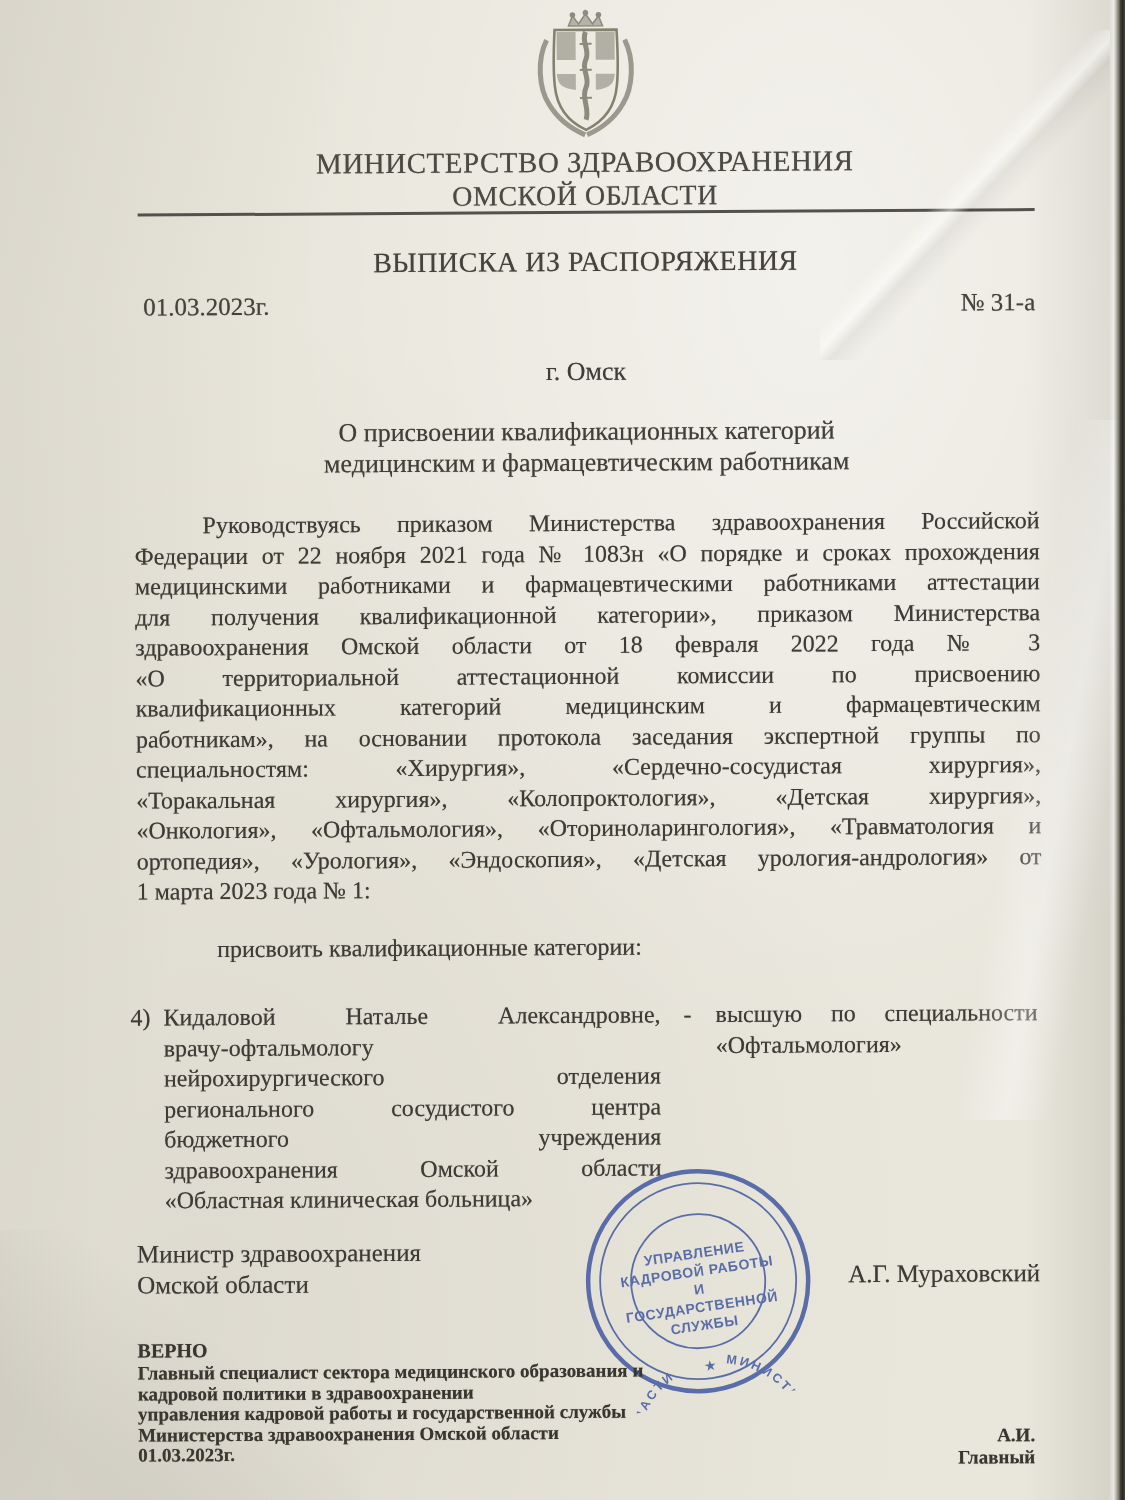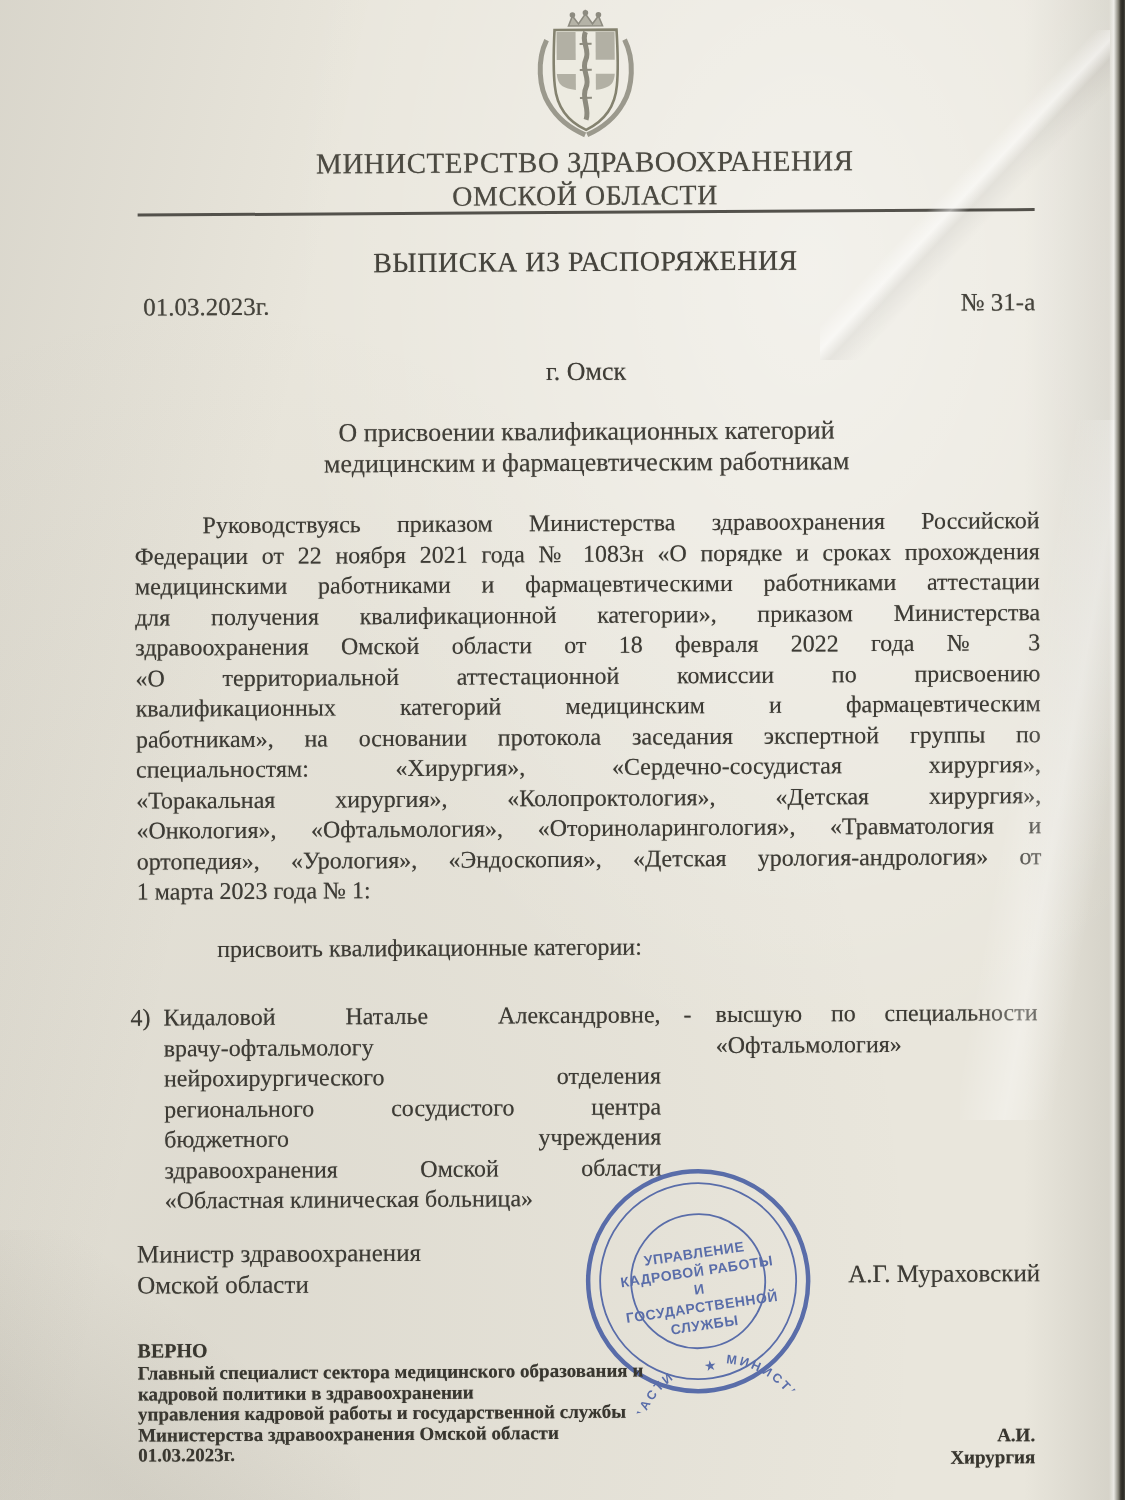--- a/index.html
+++ b/index.html
@@ -187,21 +187,21 @@
     </svg>
 
     <div class="abs verno soft">ВЕРНО</div>
     <div class="abs cert soft">
       <div>Главный специалист сектора медицинского образования и</div>
       <div>кадровой политики в здравоохранении</div>
       <div>управления кадровой работы и государственной службы</div>
       <div>Министерства здравоохранения Омской области</div>
       <div>01.03.2023г.</div>
     </div>
-    <div class="abs cert-name soft">А.И. Хирургия</div>
+    <div class="abs cert-name soft">А.И. Главный</div>
 
   </div>
 
   <div class="crease-1"></div>
   <div class="crease-3"></div>
   <div class="crease-2"></div>
   <div class="edge-right"></div>
 </div>
 
 </body></html>

